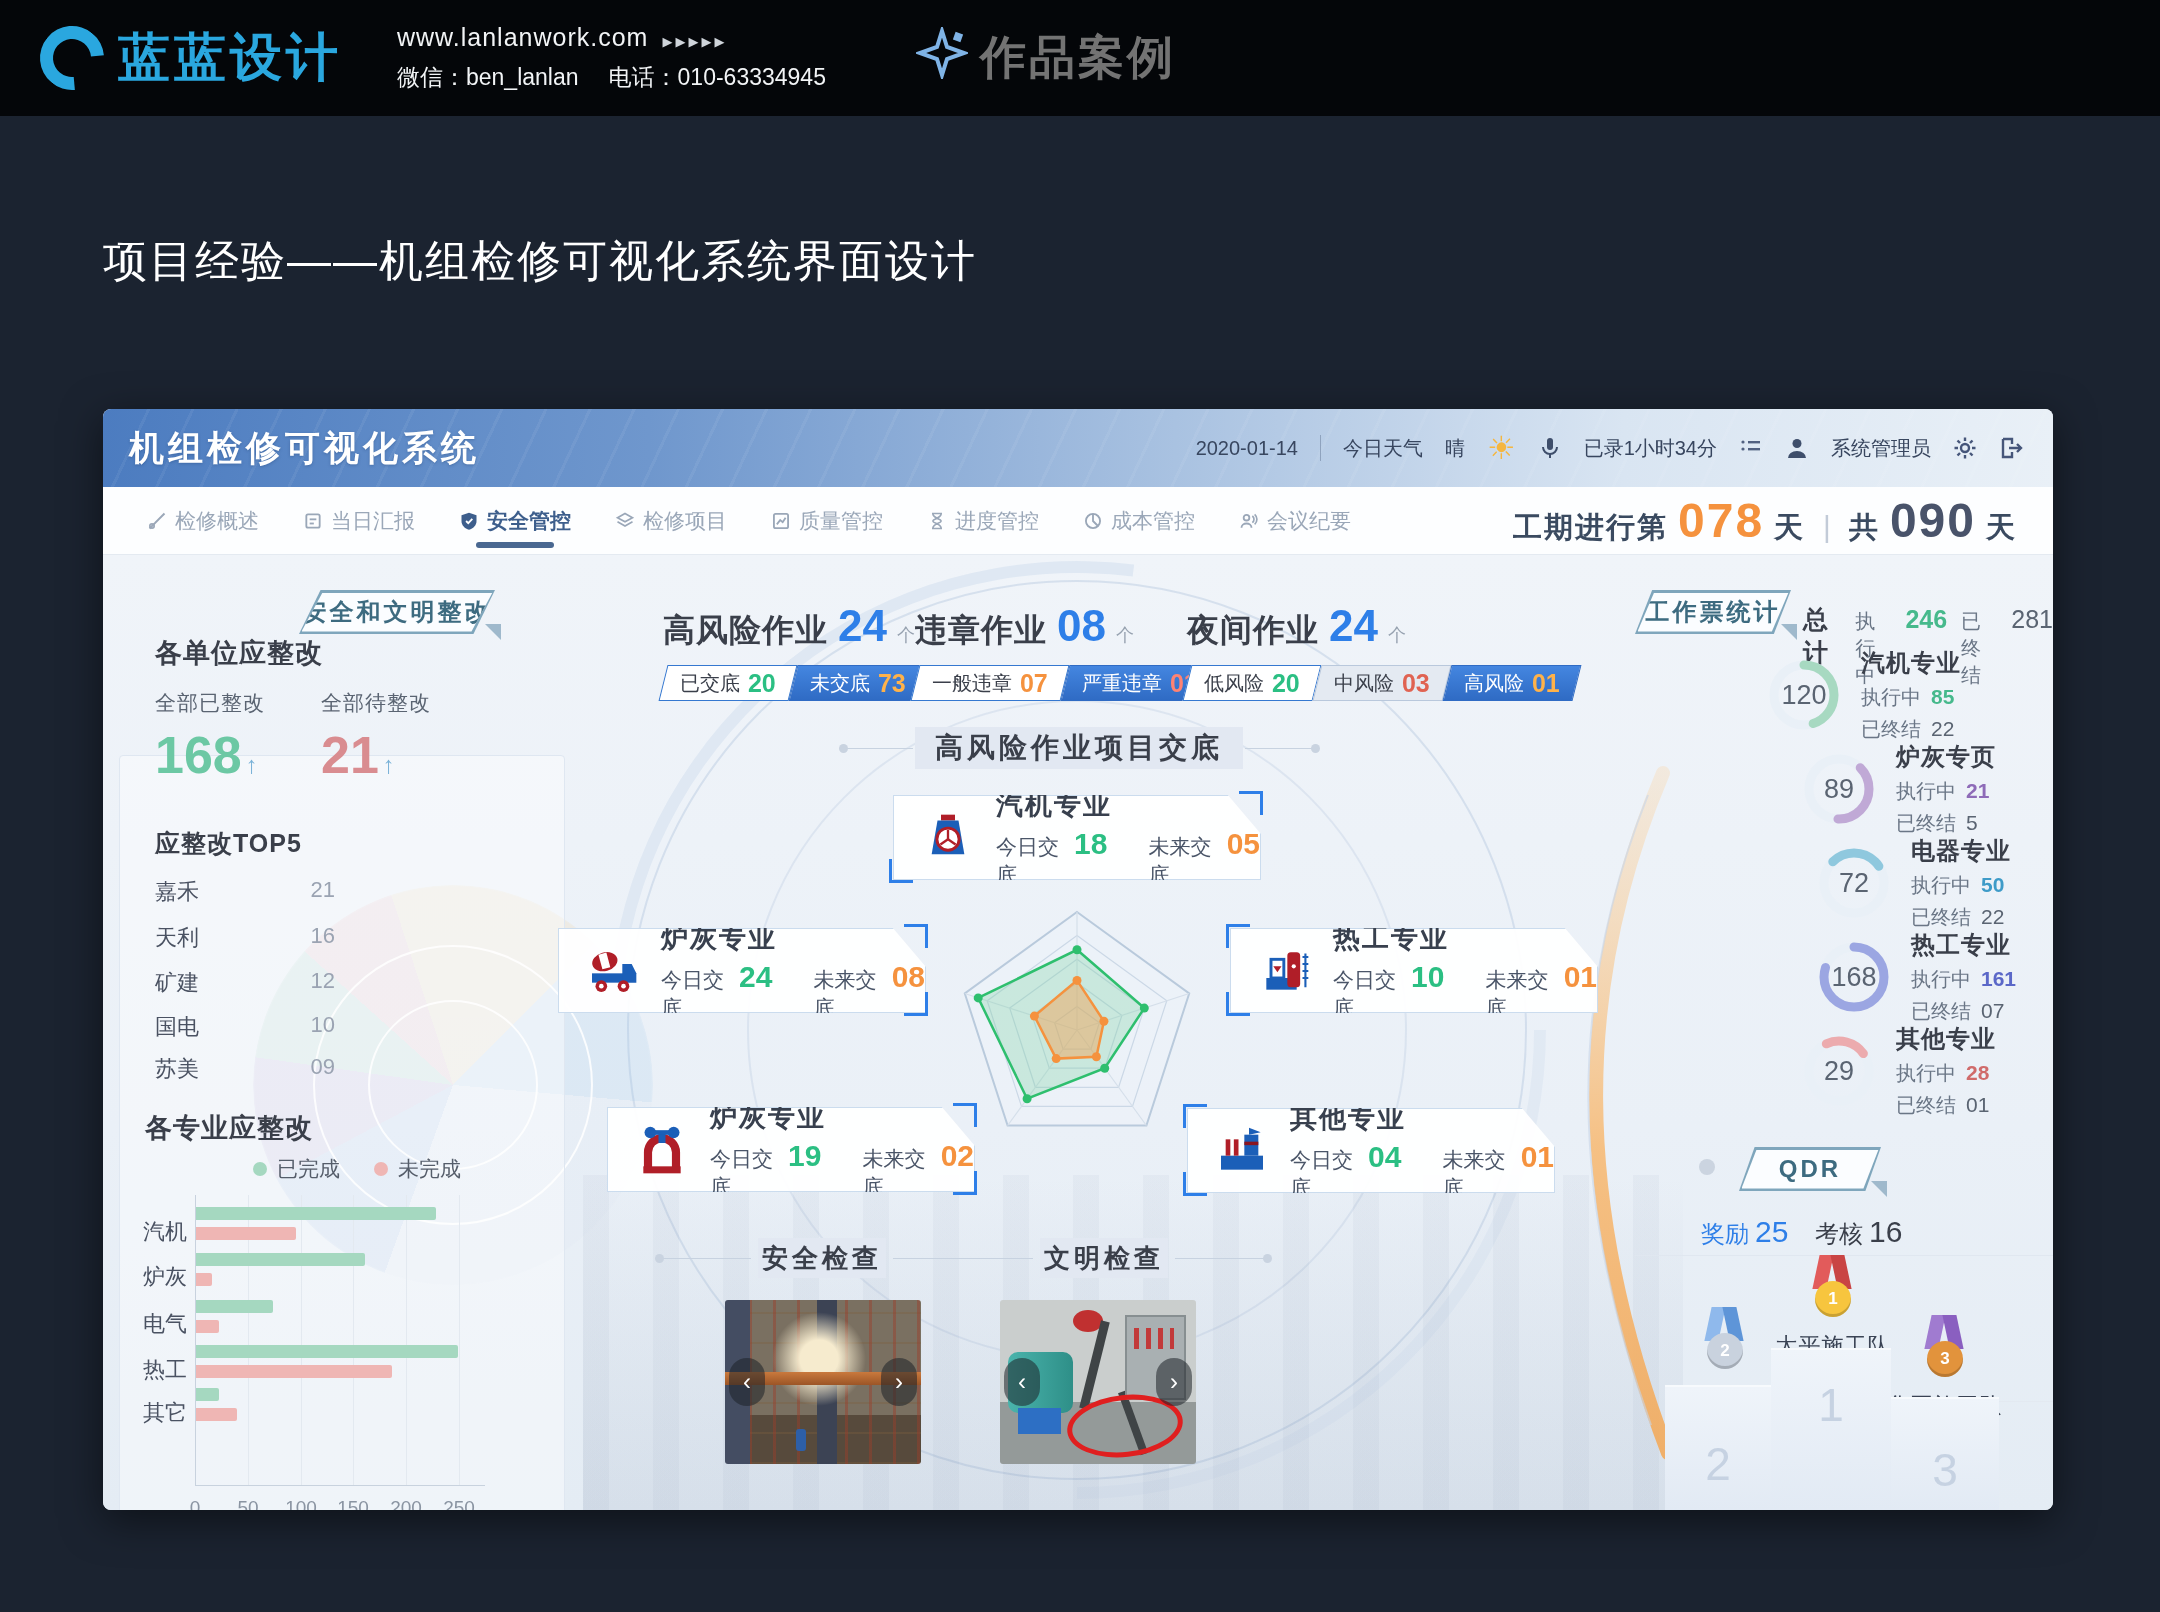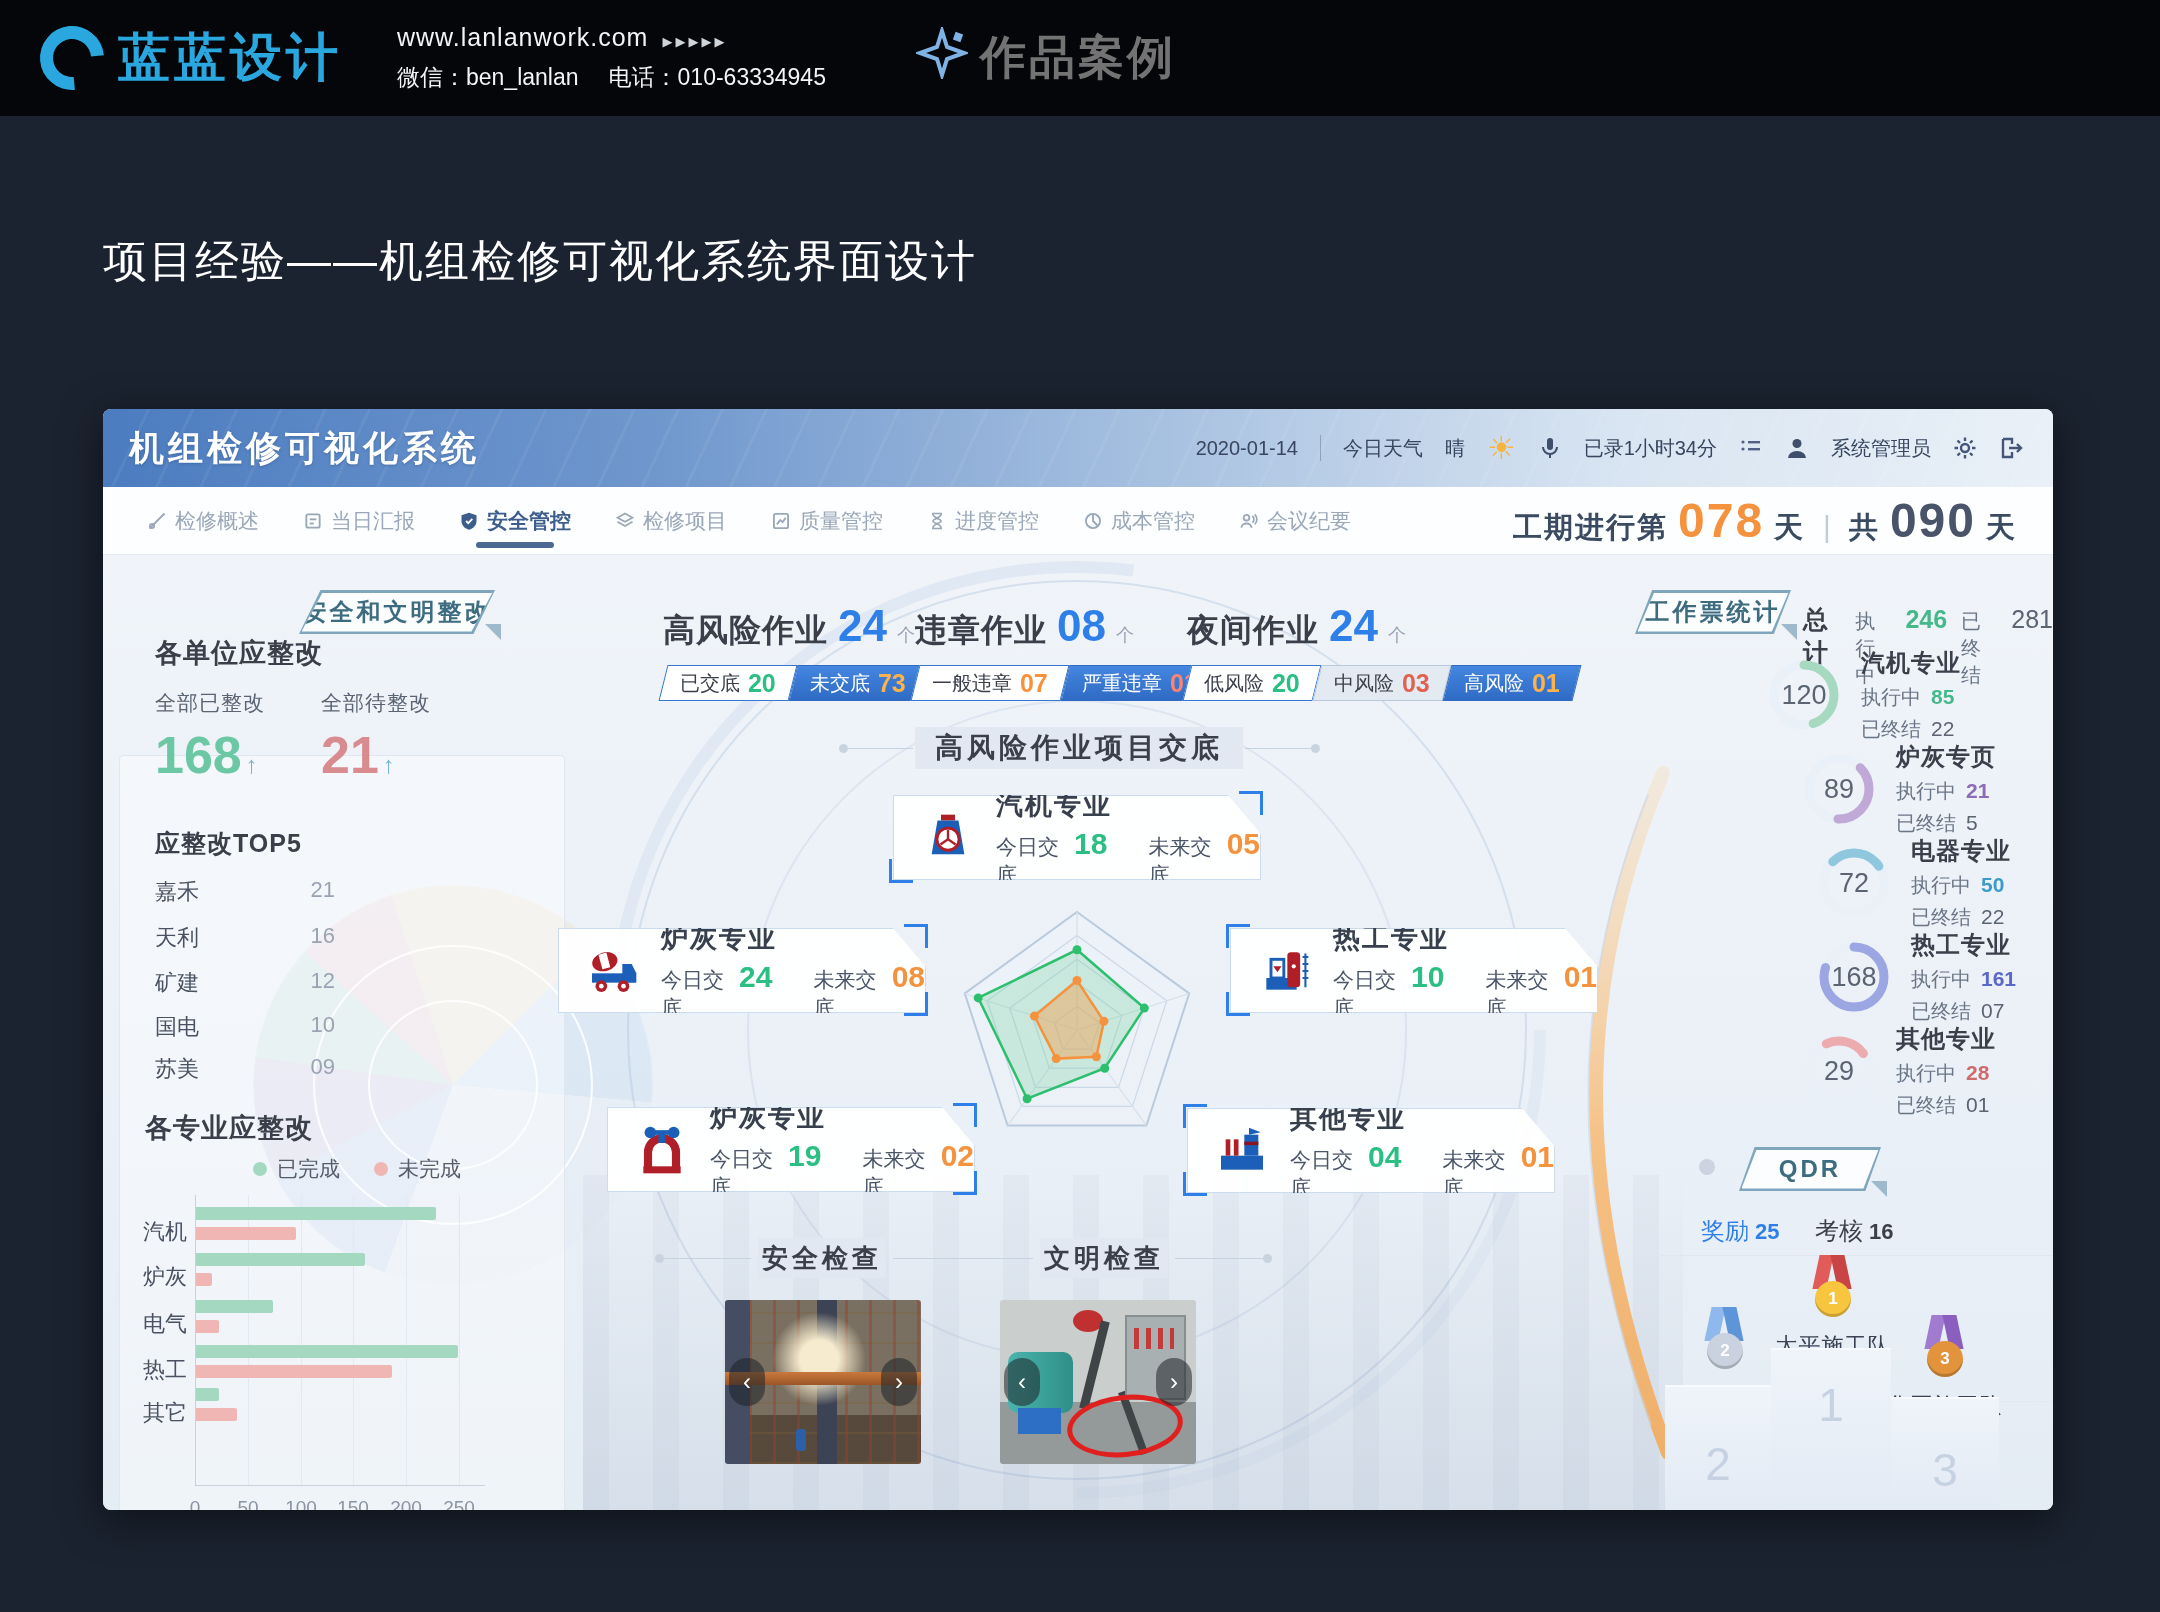--- a/index.html
+++ b/index.html
@@ -167,21 +167,21 @@
   .donut-row { position:absolute; display:flex; align-items:center; gap:18px; }
   .donut-num { font-size:27px; fill:#5A6472; }
   .dtext .dn { font-size:24px; font-weight:bold; color:#3A3F4A; letter-spacing:1px; }
   .dtext .dr { font-size:20px; color:#6A7686; margin-top:5px; }
   .dtext .dr b { font-size:21px; margin-left:10px; font-weight:bold; }
   .dtext .dr .closed { color:#5A6472; font-weight:normal; }
   #right-divider { position:absolute; left:1532px; top:700px; width:452px; height:1px; background:#E0E7F0; }
 
   
   .qtab { position:absolute; display:flex; align-items:baseline; gap:6px; cursor:pointer; }
-  .qtab .ql { font-size:24px; } .qtab .qv { font-size:22px; font-weight:bold; }
+  .qtab .ql { font-size:24px; } .qtab .qv { font-size:30px; font-weight:normal; }
   .qtab.active { color:#2E7FE8; } .qtab.plain { color:#3A3F4A; }
   #qdr-hairline { position:absolute; left:1598px; top:846px; width:420px; height:1px; background:#E3E9F1; }
   #qdr-underline { position:absolute; left:1598px; top:843px; width:88px; height:4px; background:#2E7FE8; border-radius:2px; }
   .medal { position:absolute; width:48px; height:70px; }
   .medal .rib { position:absolute; left:7px; top:0; width:14px; height:34px; transform:skewX(-12deg); }
   .medal .rib2 { position:absolute; left:25px; top:0; width:14px; height:34px; transform:skewX(12deg); }
   .medal .disc { position:absolute; left:6px; top:26px; width:36px; height:36px; border-radius:50%; display:flex; align-items:center; justify-content:center; color:#fff; font-size:17px; font-weight:bold; box-shadow:inset 0 -3px 0 rgba(0,0,0,.18); }
   .medal.gold .rib { background:#E25B5B; } .medal.gold .rib2 { background:#C94444; } .medal.gold .disc { background:#F7C53E; }
   .medal.silver .rib { background:#8FB9EC; } .medal.silver .rib2 { background:#5E95D8; } .medal.silver .disc { background:#C9D2DE; }
   .medal.bronze .rib { background:#A07BD0; } .medal.bronze .rib2 { background:#8A5FC0; } .medal.bronze .disc { background:#E2933C; }

